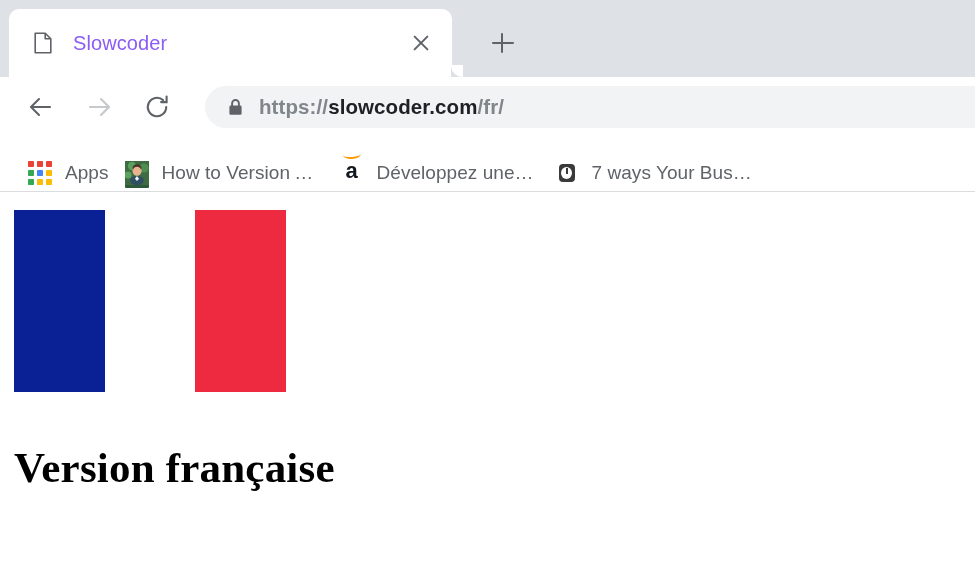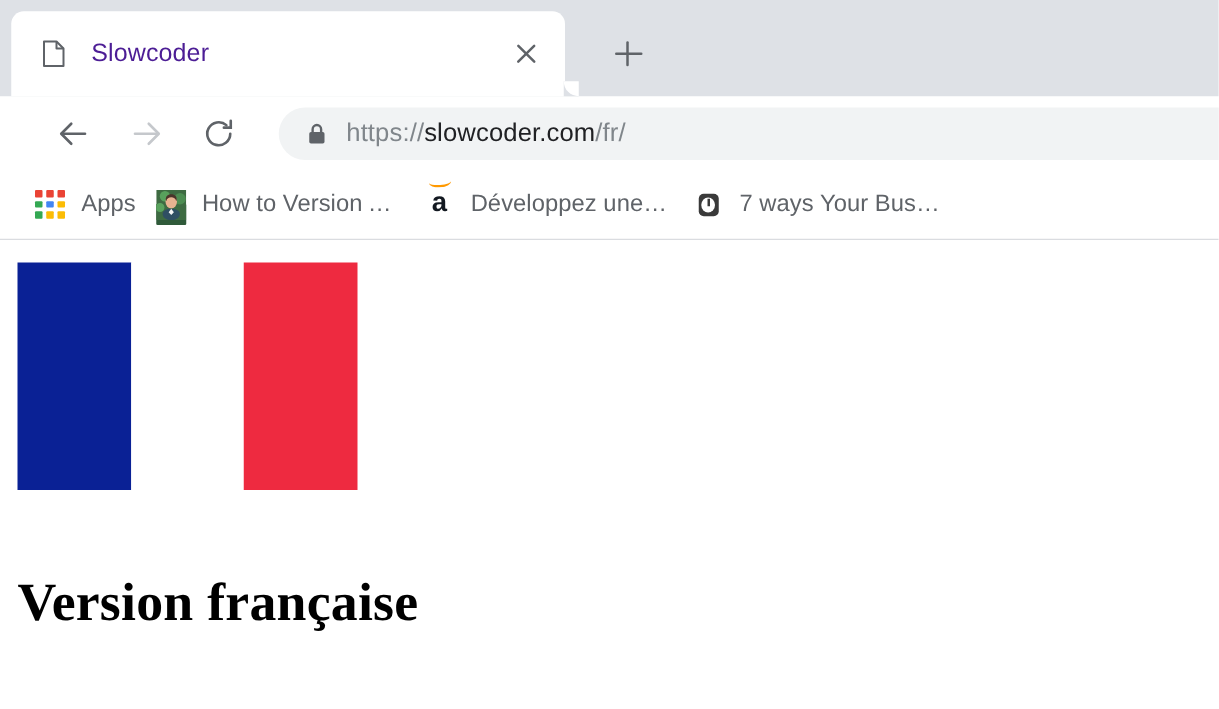--- a/index.html
+++ b/index.html
@@ -54,21 +54,21 @@
     width: 20px;
     height: 22px;
     flex: 0 0 auto;
     margin-right: 20px;
     display: block;
   }
 
   .tab-title {
     flex: 1 1 auto;
     font-size: 20px;
-    color: #4c1d95;
+    color: #8b5cf6;
     letter-spacing: .1px;
     white-space: nowrap;
     overflow: hidden;
     text-overflow: ellipsis;
     font-family: "Liberation Sans", sans-serif;
   }
 
   .tab-close {
     width: 30px;
     height: 30px;
@@ -124,22 +124,23 @@
   .newtab::before { left: 11px; top: 20.5px; width: 22px; height: 2.6px; }
   .newtab::after  { left: 19.7px; top: 12px; width: 2.6px; height: 20px; }
 
   
   .toolbar {
     height: 59px;
     background: #ffffff;
     flex: 0 0 auto;
     display: flex;
     align-items: center;
-    padding-left: 40px;
-    box-sizing: border-box;
+    padding-left: 22px;
+    box-sizing: border-box;
+    font-weight: bold;
   }
 
   .navbtn {
     width: 38px;
     height: 38px;
     flex: 0 0 auto;
     margin-right: 20px;
     position: relative;
   }
   .navbtn svg { display: block; }
@@ -174,21 +175,21 @@
     font-family: "Liberation Sans", sans-serif;
   }
   .url .dim { color: #80868b; }
 
   
   .bookmarks {
     height: 56px;
     background: #ffffff;
     flex: 0 0 auto;
     display: flex;
-    align-items: center;
+    align-items: flex-end;
     padding-left: 20px;
     box-sizing: border-box;
     border-bottom: 1.2px solid #dadce0;
     overflow: hidden;
   }
 
   .bm {
     display: flex;
     align-items: center;
     height: 36px;
@@ -303,21 +304,21 @@
     top: 18px;
     width: 272px;
     height: 182px;
     display: flex;
   }
   .flag > span { display: block; height: 100%; width: 33.3333%; }
 
   .heading {
     position: absolute;
     left: 14px;
-    top: 240px;
+    top: 225px;
     font-family: "Liberation Serif", "DejaVu Serif", serif;
     font-weight: bold;
     font-size: 43px;
     color: #000000;
     letter-spacing: .2px;
     line-height: 1;
     white-space: nowrap;
   }
 </style>
 </head>

